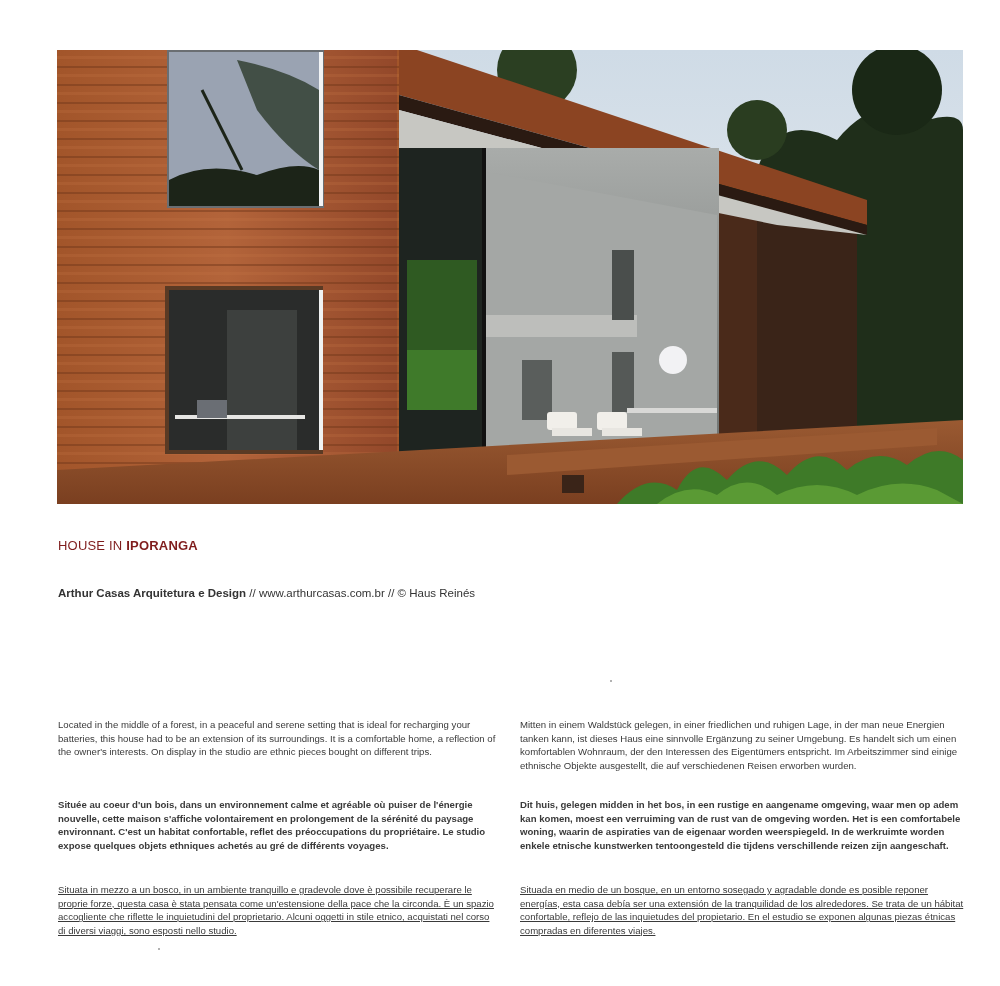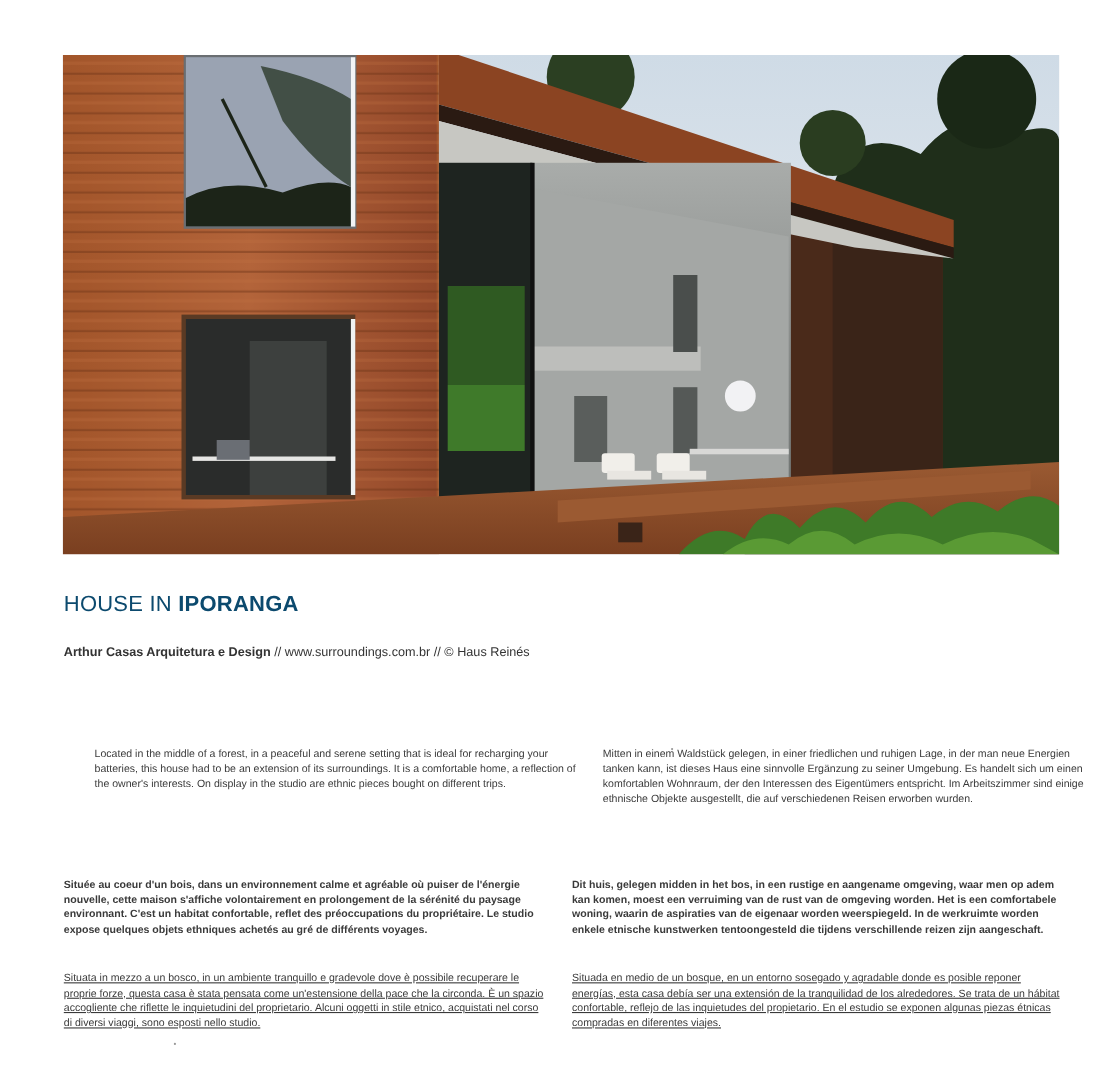--- a/index.html
+++ b/index.html
@@ -6,34 +6,34 @@
     body {
       width: 1000px; height: 986px; background: #ffffff; position: relative; overflow: hidden;
       font-family: "Liberation Sans", "DejaVu Sans", sans-serif; color: #2b2b2b;
     }
     .photo {
       position: absolute; left: 57px; top: 50px; width: 906px; height: 454px; overflow: hidden;
       background: #e8ecef;
     }
     .photo svg { display: block; width: 906px; height: 454px; }
     .title {
-      position: absolute; left: 58px; top: 538px; font-size: 20px; letter-spacing: 0.2px;
-      color: #0c4a6e; font-weight: normal; margin: 0;
+      position: absolute; left: 58px; top: 538px; font-size: 13px; letter-spacing: 0.2px;
+      color: #7f1d1d; font-weight: normal; margin: 0;
     }
     .title b { font-weight: bold; }
     .credits {
       position: absolute; left: 58px; top: 587px; font-size: 11.5px; color: #333;
     }
     .credits .studio { font-weight: bold; text-align: center; }
     .para {
       position: absolute; font-size: 9.6px; line-height: 13.6px; color: #3a3a3a; margin: 0;
     }
     .col-l { left: 58px; width: 440px; }
     .col-r { left: 520px; width: 445px; }
-    .p1 { top: 679px; margin-left: 28px; }
+    .p1 { top: 718px; }
     .p2 { top: 798px; font-weight: bold; }
     .p3 { top: 883px; text-decoration: underline; }
     .dot { position: absolute; width: 2px; height: 2px; background: #999; border-radius: 1px; }
   </style>
 </head>
 <body>
 
 <div class="photo">
   <svg viewBox="0 0 906 454" xmlns="http://www.w3.org/2000/svg">
     <defs>
@@ -122,21 +122,21 @@
     <rect x="505" y="425" width="22" height="18" fill="#3a2418"></rect>
 
     <path d="M560 454 Q590 420 620 440 Q640 400 670 430 Q700 395 730 425 Q760 390 790 420 Q820 395 850 415 Q880 390 906 410 L906 454 Z" fill="#3e7a28"></path>
     <path d="M600 454 Q630 430 660 445 Q690 420 720 445 Q760 425 800 445 Q840 425 880 440 L906 454 Z" fill="#5a9a34"></path>
   </svg>
 </div>
 
 <h1 class="title"><span>HOUSE IN </span><b>IPORANGA</b></h1>
 
 <div class="credits">
-  <span class="studio">Arthur Casas Arquitetura e Design</span><span> // </span><span>www.surroundings.com.br</span><span> // </span><span>© Haus Reinés</span>
+  <span class="studio">Arthur Casas Arquitetura e Design</span><span> // </span><span>www.arthurcasas.com.br</span><span> // </span><span>© Haus Reinés</span>
 </div>
 
 <div class="dot" style="left:610px; top:680px;"></div>
 
 <p class="para col-l p1">Located in the middle of a forest, in a peaceful and serene setting that is ideal for recharging your batteries, this house had to be an extension of its surroundings. It is a comfortable home, a reflection of the owner's interests. On display in the studio are ethnic pieces bought on different trips.</p>
 <p class="para col-r p1">Mitten in einem Waldstück gelegen, in einer friedlichen und ruhigen Lage, in der man neue Energien tanken kann, ist dieses Haus eine sinnvolle Ergänzung zu seiner Umgebung. Es handelt sich um einen komfortablen Wohnraum, der den Interessen des Eigentümers entspricht. Im Arbeitszimmer sind einige ethnische Objekte ausgestellt, die auf verschiedenen Reisen erworben wurden.</p>
 <p class="para col-l p2">Située au coeur d'un bois, dans un environnement calme et agréable où puiser de l'énergie nouvelle, cette maison s'affiche volontairement en prolongement de la sérénité du paysage environnant. C'est un habitat confortable, reflet des préoccupations du propriétaire. Le studio expose quelques objets ethniques achetés au gré de différents voyages.</p>
 <p class="para col-r p2">Dit huis, gelegen midden in het bos, in een rustige en aangename omgeving, waar men op adem kan komen, moest een verruiming van de rust van de omgeving worden. Het is een comfortabele woning, waarin de aspiraties van de eigenaar worden weerspiegeld. In de werkruimte worden enkele etnische kunstwerken tentoongesteld die tijdens verschillende reizen zijn aangeschaft.</p>
 <p class="para col-l p3">Situata in mezzo a un bosco, in un ambiente tranquillo e gradevole dove è possibile recuperare le proprie forze, questa casa è stata pensata come un'estensione della pace che la circonda. È un spazio accogliente che riflette le inquietudini del proprietario. Alcuni oggetti in stile etnico, acquistati nel corso di diversi viaggi, sono esposti nello studio.</p>
 <p class="para col-r p3">Situada en medio de un bosque, en un entorno sosegado y agradable donde es posible reponer energías, esta casa debía ser una extensión de la tranquilidad de los alrededores. Se trata de un hábitat confortable, reflejo de las inquietudes del propietario. En el estudio se exponen algunas piezas étnicas compradas en diferentes viajes.</p>

